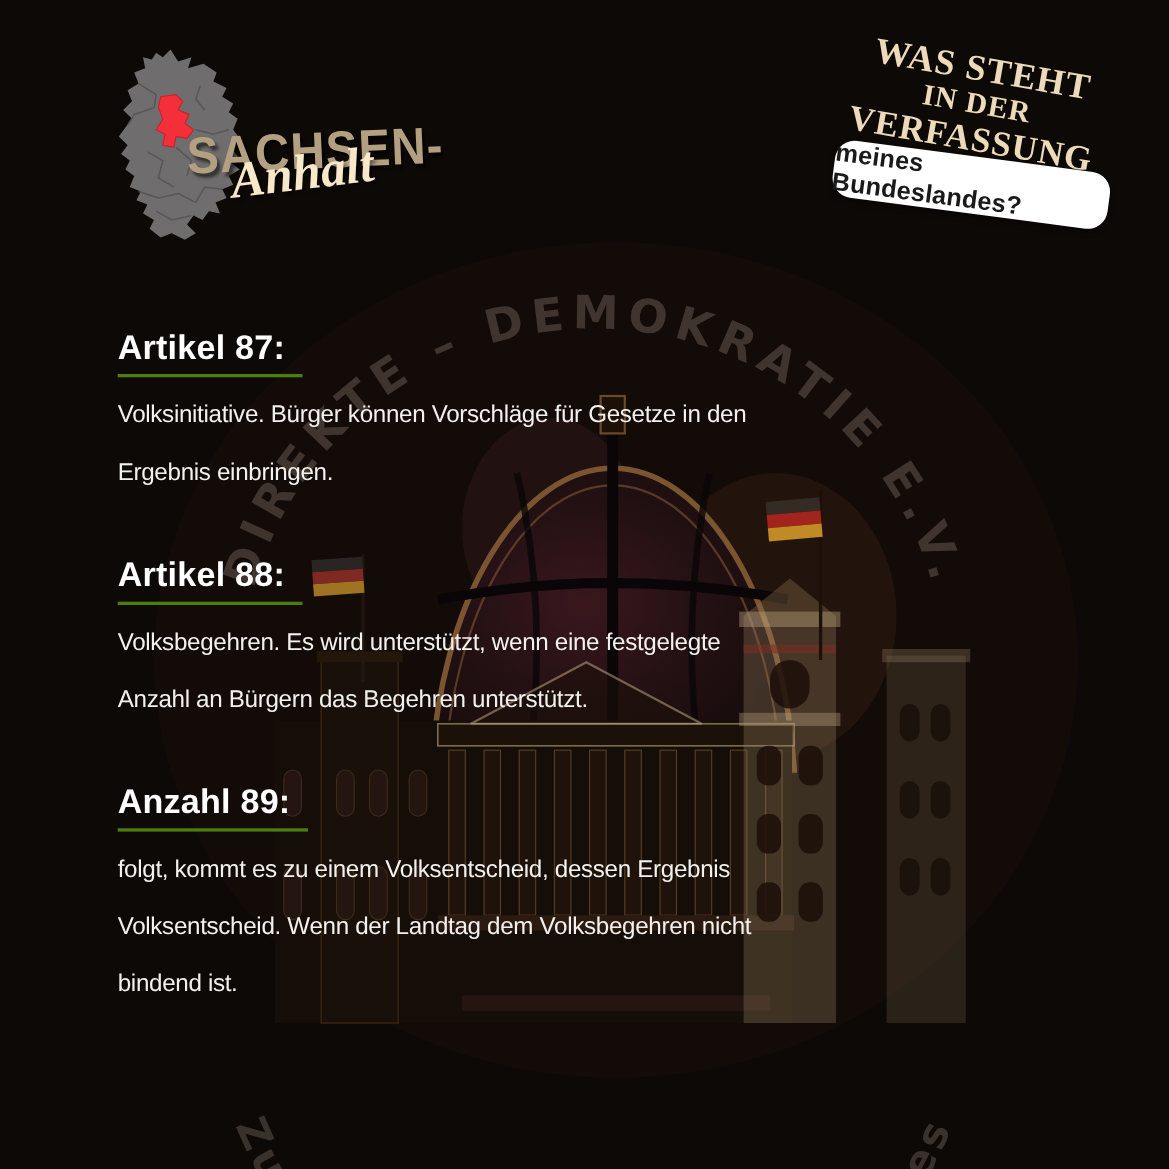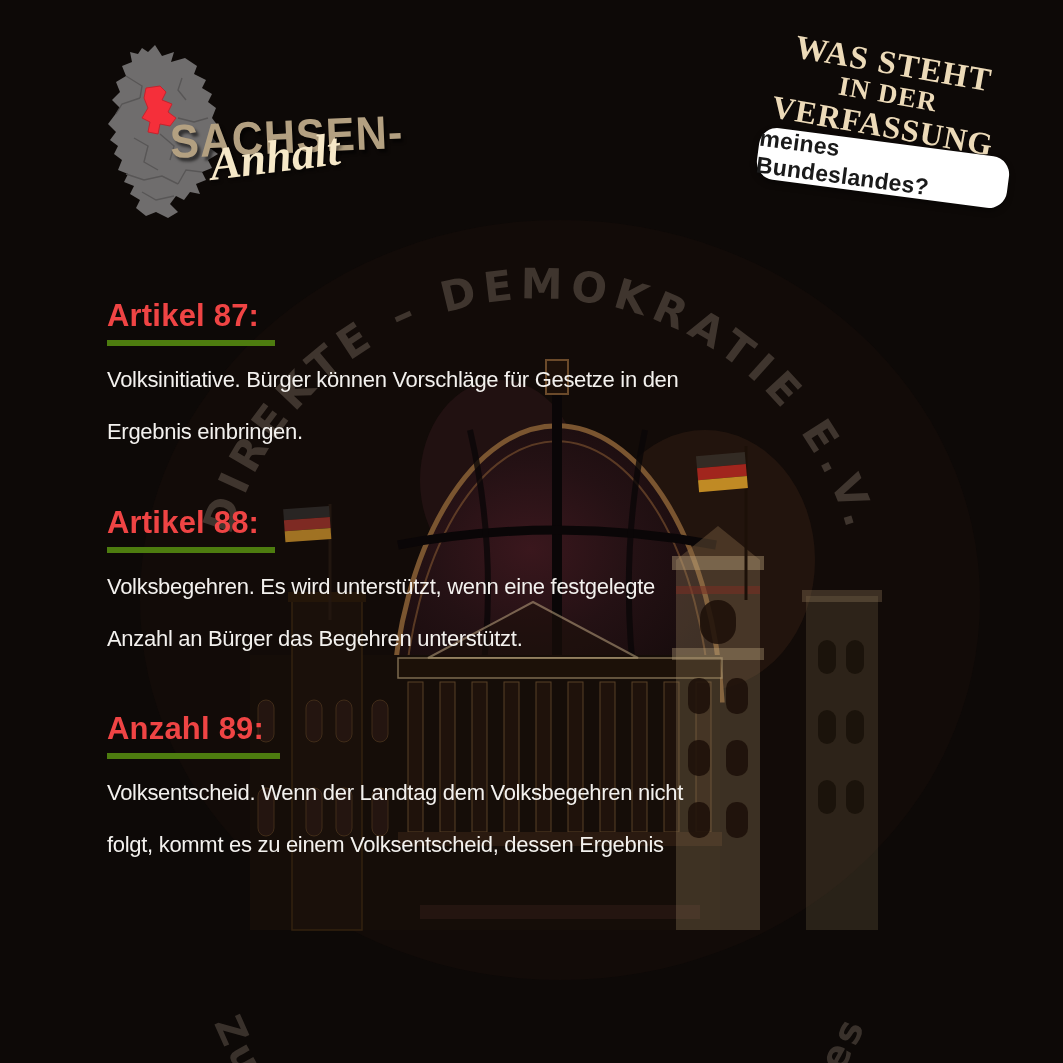--- a/index.html
+++ b/index.html
@@ -42,22 +42,22 @@
     background:#ffffff;border-radius:18px;
     transform:rotate(7.5deg);transform-origin:center;
     display:flex;align-items:center;justify-content:center;
     box-shadow:0 3px 6px rgba(0,0,0,.4);
   }
   .pill-text{font-size:23px;font-weight:600;color:#1a1a1a;letter-spacing:.2px;}
   
   .article{position:absolute;left:107px;}
   .a87{top:297px;} .a88{top:504px;} .a89{top:710px;}
   .article-title{
-    display:inline-block;font-size:31px;font-weight:800;color:#ef4444;
-    line-height:38px;border-bottom:6px solid #4d7c0f;
+    display:inline-block;font-size:31px;font-weight:800;color:#ffffff;
+    line-height:38px;border-bottom:3px solid #4d7c0f;
     padding:0 16px 5px 0;margin-bottom:8px;letter-spacing:.2px;
   }
   .article-line{
     font-size:22px;font-weight:400;color:#f3f1ee;line-height:52px;
     letter-spacing:-0.3px;white-space:nowrap;
   }
 </style>
 </head>
 <body>
 
@@ -216,22 +216,23 @@
 
   <div class="article a87">
     <div><span class="article-title">Artikel 87:</span></div>
     <div class="article-line">Volksinitiative. Bürger können Vorschläge für Gesetze in den</div>
     <div class="article-line">Ergebnis einbringen.</div>
   </div>
 
   <div class="article a88">
     <div><span class="article-title">Artikel 88:</span></div>
     <div class="article-line">Volksbegehren. Es wird unterstützt, wenn eine festgelegte</div>
-    <div class="article-line">Anzahl an Bürger das Begehren unterstützt.</div>
+    <div class="article-line">Anzahl an Bürgern das Begehren unterstützt.</div>
   </div>
 
   <div class="article a89">
     <div><span class="article-title">Anzahl 89:</span></div>
+    <div class="article-line">folgt, kommt es zu einem Volksentscheid, dessen Ergebnis</div>
     <div class="article-line">Volksentscheid. Wenn der Landtag dem Volksbegehren nicht</div>
-    <div class="article-line">folgt, kommt es zu einem Volksentscheid, dessen Ergebnis</div>
+    <div class="article-line">bindend ist.</div>
   </div>
 
 </div>
 
 </body></html>

